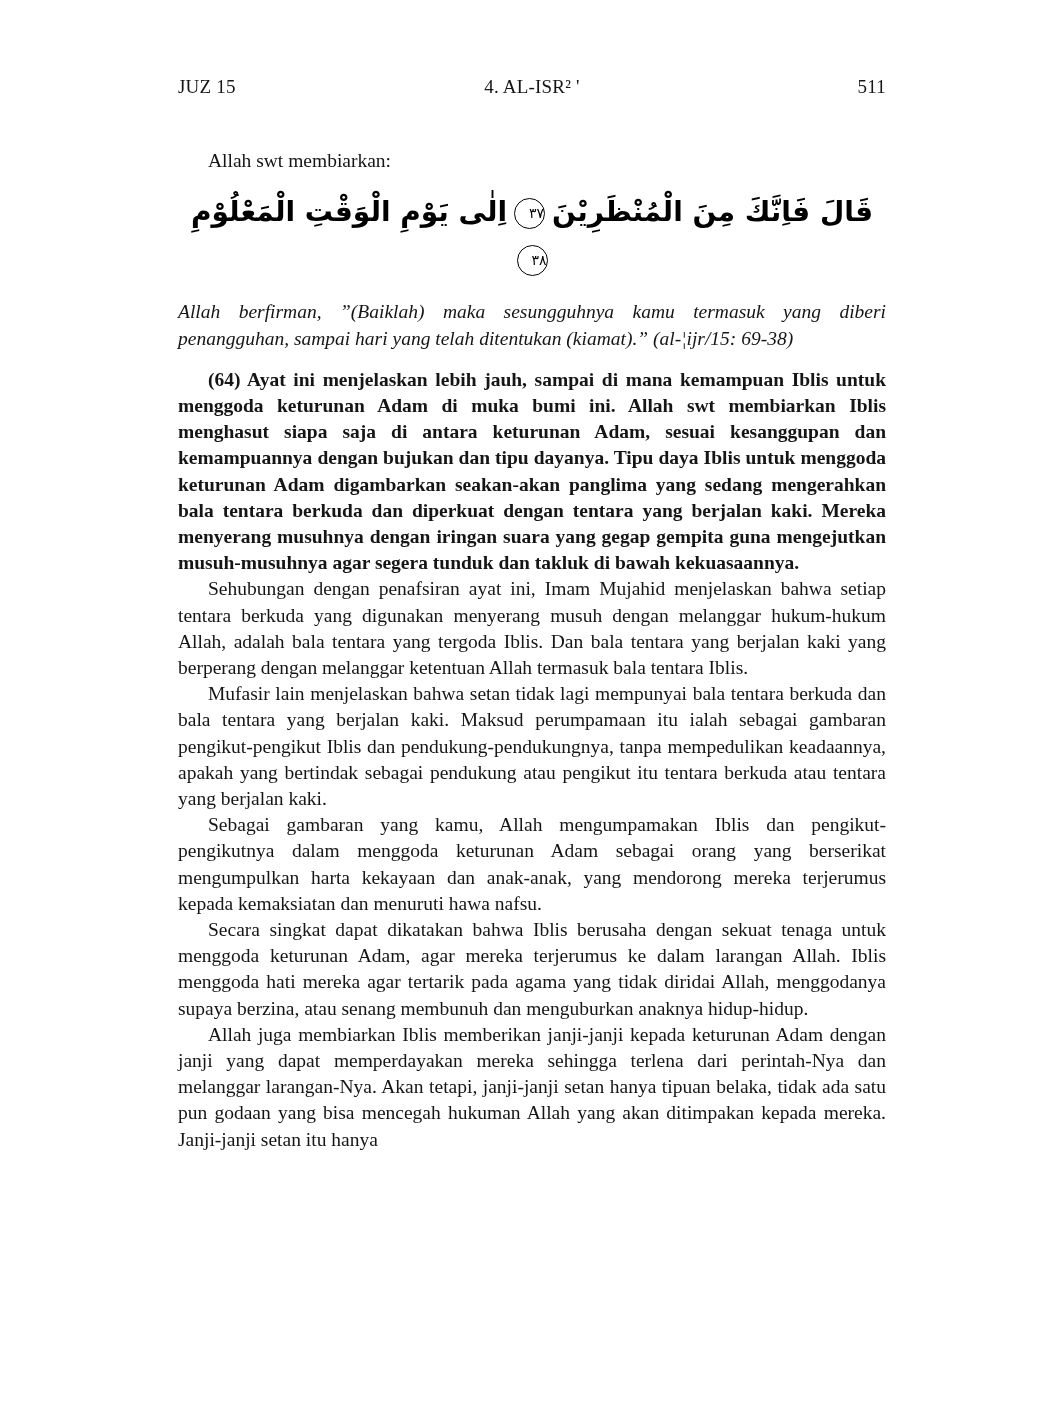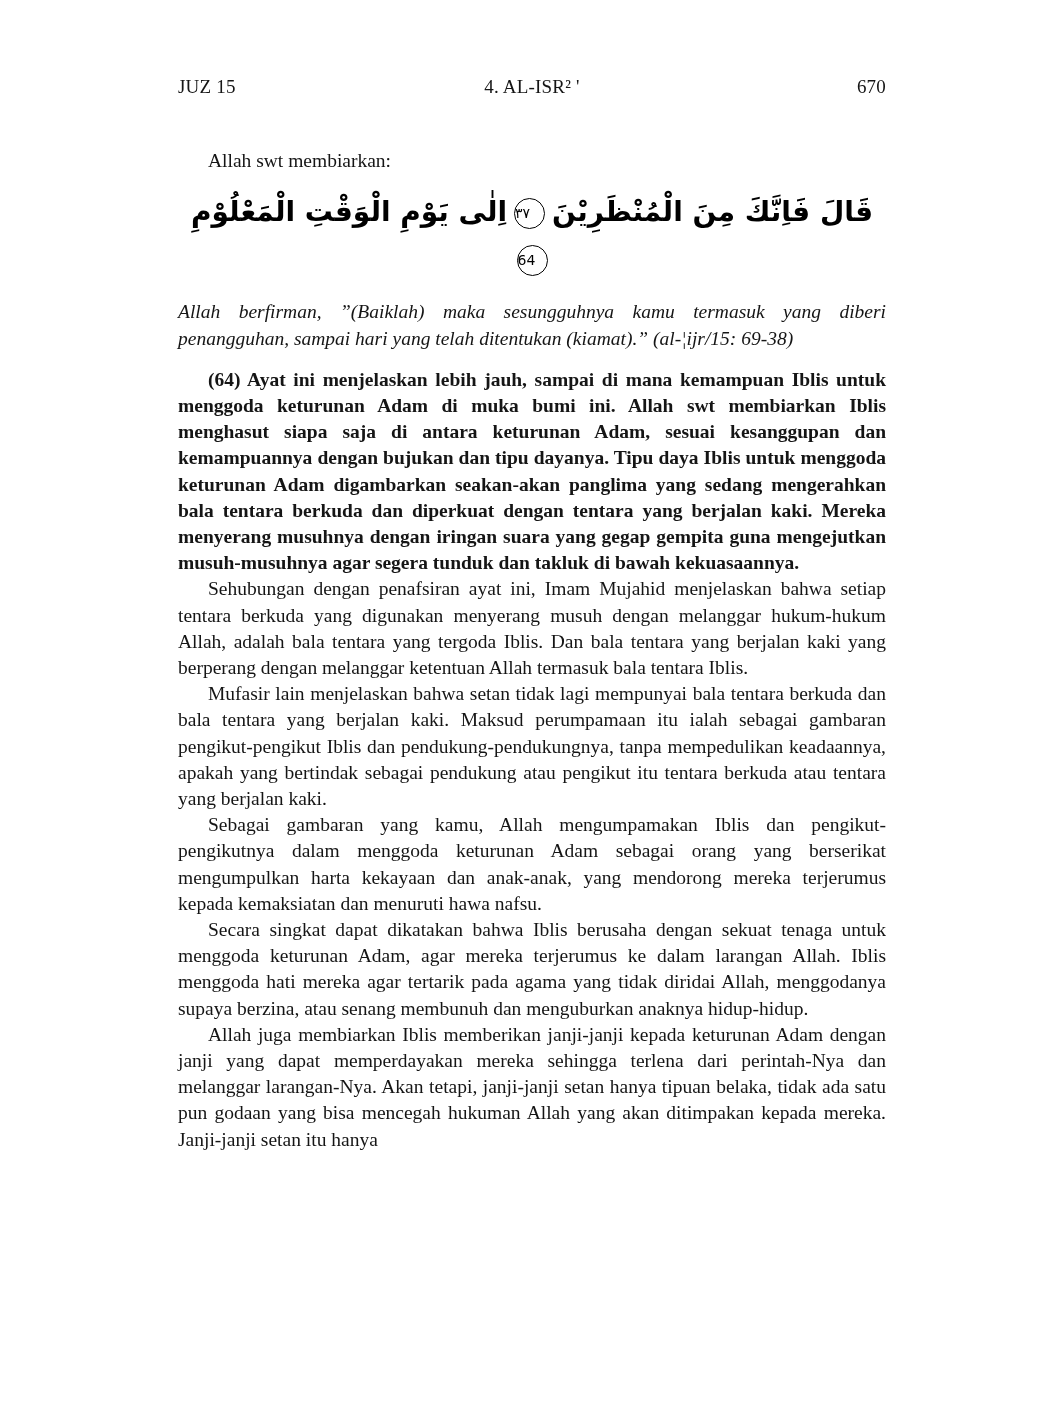--- a/index.html
+++ b/index.html
@@ -48,44 +48,44 @@
   }
   .ayah-marker {
     display: inline-block;
     width: 31px;
     height: 31px;
     line-height: 29px;
     border: 1.6px solid #000;
     border-radius: 50%;
     font-size: 14px;
     font-weight: 400;
-    text-align: left;
+    text-align: right;
     vertical-align: middle;
     margin: 0 7px;
   }
 </style>
 </head>
 <body>
 
 <div class="page">
   <div class="inner">
 
     <header class="page-header">
       <span class="h-left">JUZ 15</span>
       <span class="h-center">4. AL-ISR² '</span>
-      <span class="h-right">670</span>
+      <span class="h-right">511</span>
     </header>
 
     <main>
 
 
       <p class="para indent">Allah swt membiarkan:</p>
 
       <div class="arabic" dir="rtl">
-        <span>قَالَ فَاِنَّكَ مِنَ الْمُنْظَرِيْنَ</span><span class="ayah-marker">٣٧</span><span>اِلٰى يَوْمِ الْوَقْتِ الْمَعْلُوْمِ</span><span class="ayah-marker">64</span>
+        <span>قَالَ فَاِنَّكَ مِنَ الْمُنْظَرِيْنَ</span><span class="ayah-marker">٣٧</span><span>اِلٰى يَوْمِ الْوَقْتِ الْمَعْلُوْمِ</span><span class="ayah-marker">٣٨</span>
       </div>
 
       <p class="para italic">Allah berfirman, ”(Baiklah) maka sesungguhnya kamu termasuk yang diberi penangguhan, sampai hari yang telah ditentukan (kiamat).” (al-¦ijr/15: 69-38)</p>
 
       <p class="para indent gap-top">(64) Ayat ini menjelaskan lebih jauh, sampai di mana kemampuan Iblis untuk menggoda keturunan Adam di muka bumi ini. Allah swt membiarkan Iblis menghasut siapa saja di antara keturunan Adam, sesuai kesanggupan dan kemampuannya dengan bujukan dan tipu dayanya. Tipu daya Iblis untuk menggoda keturunan Adam digambarkan seakan-akan panglima yang sedang mengerahkan bala tentara berkuda dan diperkuat dengan tentara yang berjalan kaki. Mereka menyerang musuhnya dengan iringan suara yang gegap gempita guna mengejutkan musuh-musuhnya agar segera tunduk dan takluk di bawah kekuasaannya.</p>
       <p class="para indent">Sehubungan dengan penafsiran ayat ini, Imam Mujahid menjelaskan bahwa setiap tentara berkuda yang digunakan menyerang musuh dengan melanggar hukum-hukum Allah, adalah bala tentara yang tergoda Iblis. Dan bala tentara yang berjalan kaki yang berperang dengan melanggar ketentuan Allah termasuk bala tentara Iblis.</p>
       <p class="para indent">Mufasir lain menjelaskan bahwa setan tidak lagi mempunyai bala tentara berkuda dan bala tentara yang berjalan kaki. Maksud perumpamaan itu ialah sebagai gambaran pengikut-pengikut Iblis dan pendukung-pendukungnya, tanpa mempedulikan keadaannya, apakah yang bertindak sebagai pendukung atau pengikut itu tentara berkuda atau tentara yang berjalan kaki.</p>
       <p class="para indent">Sebagai gambaran yang kamu, Allah mengumpamakan Iblis dan pengikut-pengikutnya dalam menggoda keturunan Adam sebagai orang yang berserikat mengumpulkan harta kekayaan dan anak-anak, yang mendorong mereka terjerumus kepada kemaksiatan dan menuruti hawa nafsu.</p>
       <p class="para indent">Secara singkat dapat dikatakan bahwa Iblis berusaha dengan sekuat tenaga untuk menggoda keturunan Adam, agar mereka terjerumus ke dalam larangan Allah. Iblis menggoda hati mereka agar tertarik pada agama yang tidak diridai Allah, menggodanya supaya berzina, atau senang membunuh dan menguburkan anaknya hidup-hidup.</p>
       <p class="para indent">Allah juga membiarkan Iblis memberikan janji-janji kepada keturunan Adam dengan janji yang dapat memperdayakan mereka sehingga terlena dari perintah-Nya dan melanggar larangan-Nya. Akan tetapi, janji-janji setan hanya tipuan belaka, tidak ada satu pun godaan yang bisa mencegah hukuman Allah yang akan ditimpakan kepada mereka. Janji-janji setan itu hanya</p>

